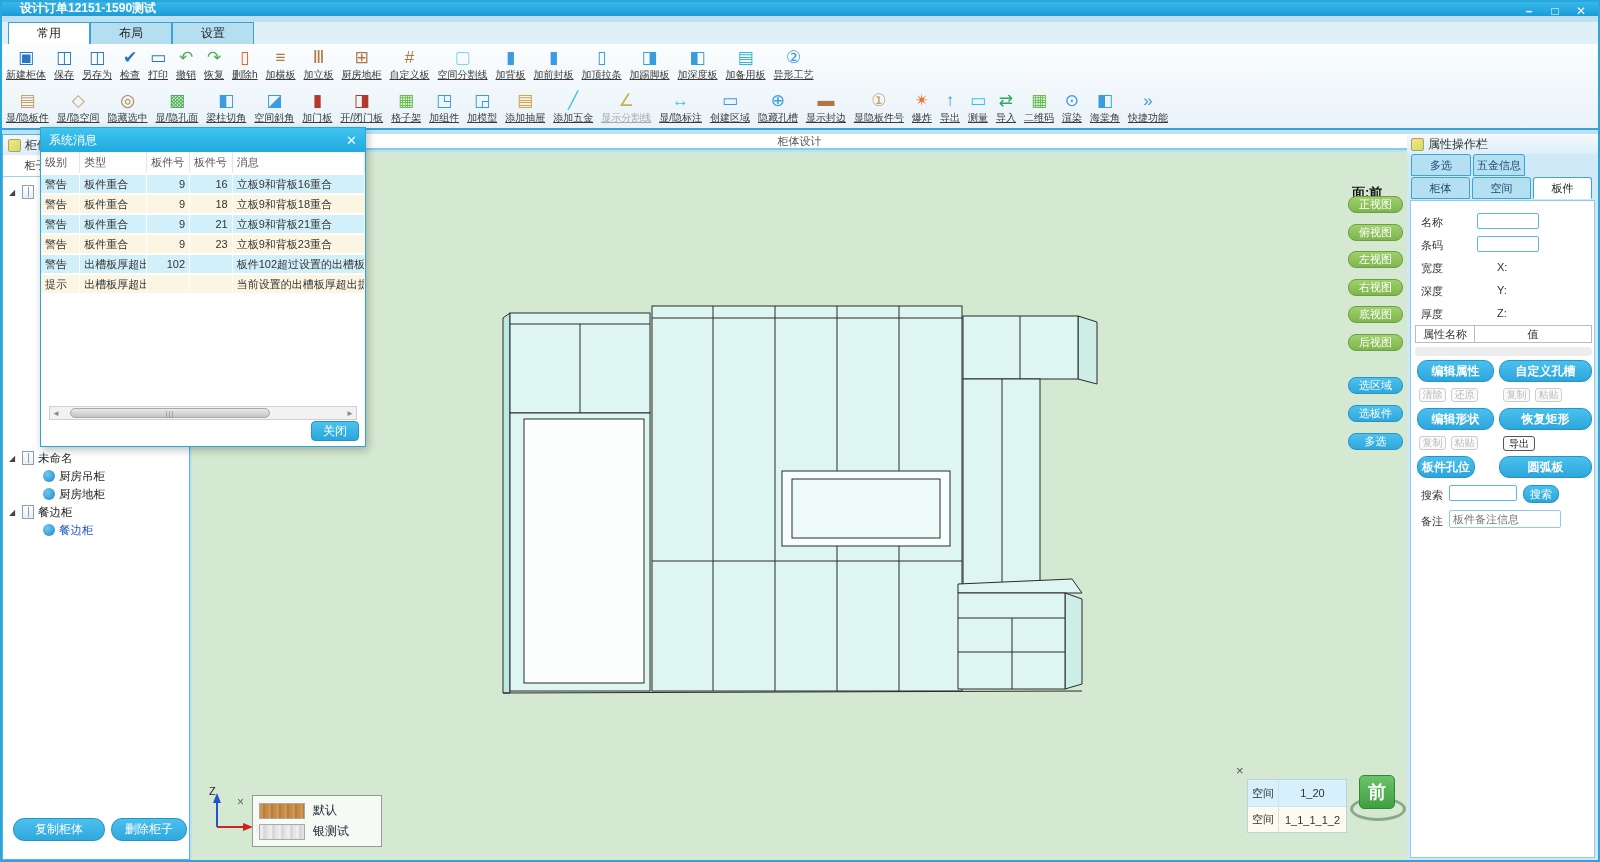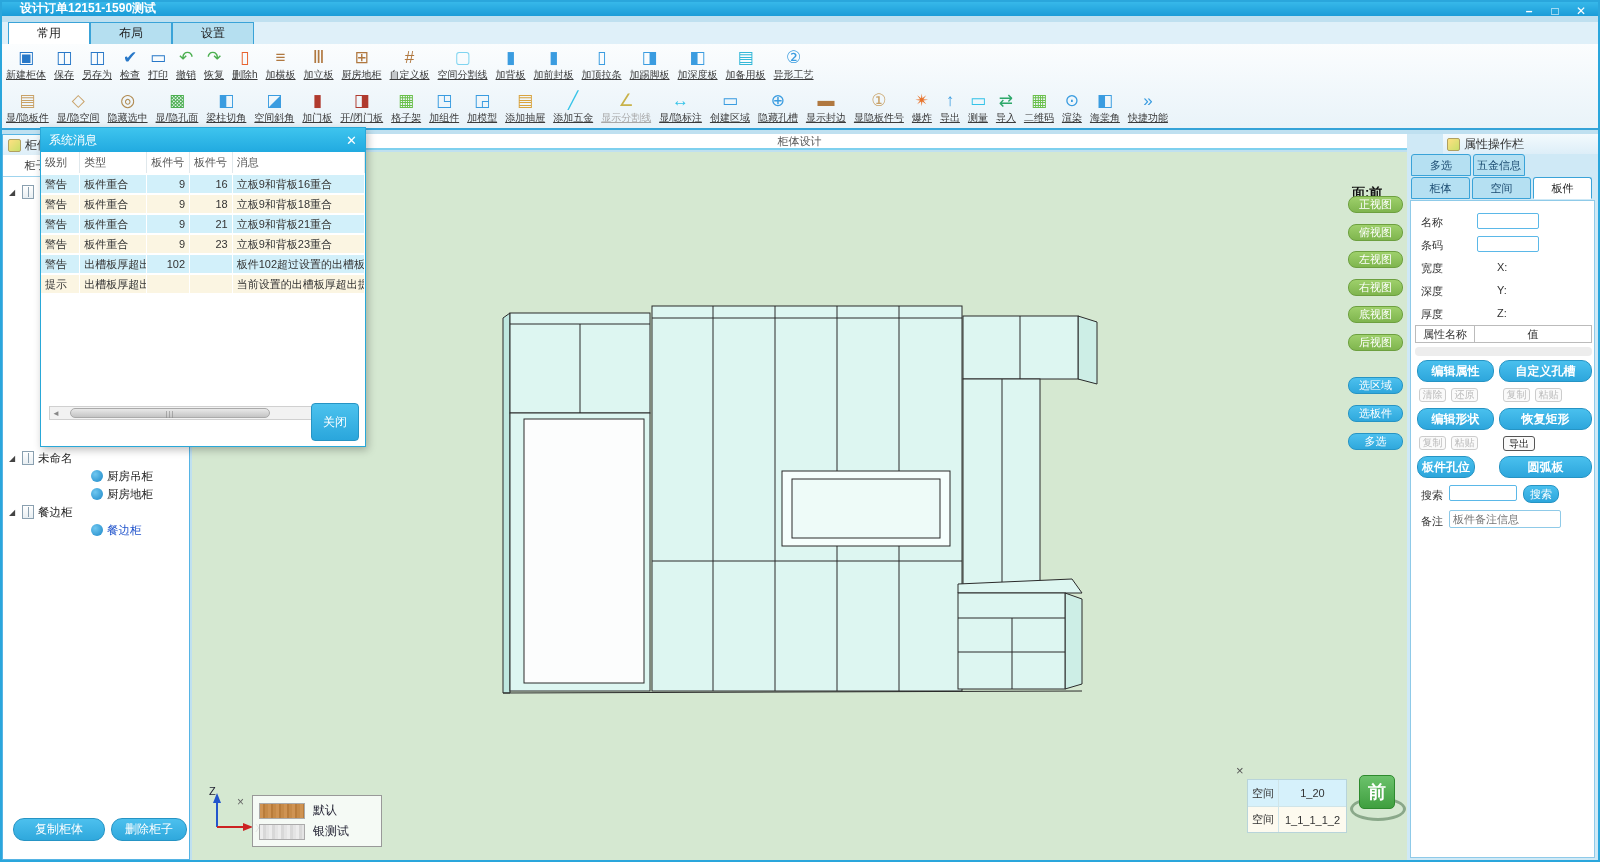--- a/index.html
+++ b/index.html
@@ -26,21 +26,21 @@
   .grid-ico { right:8px; top:112px; width:15px; height:15px; display:grid; grid-template-columns:7px 7px; grid-template-rows:7px 7px; gap:1px; cursor:pointer; }
   .grid-ico span { background:#2878c8; }
 
   
   .left-panel { left:2px; top:134px; width:188px; height:726px; background:#fff; border:1px solid #56b4e4; }
   .lp-header { height:20px; display:flex; align-items:center; gap:4px; padding-left:5px; font-size:12px; color:#333; background:linear-gradient(#f3fafd,#ddeef8); }
   .panel-ico { width:13px; height:13px; background:linear-gradient(135deg,#ffe082,#c8e06a); border:1px solid #b0a060; border-radius:2px; }
   .lp-tab { height:22px; border-bottom:1px solid #9fd4ee; display:flex; }
   .lp-tab span { width:88px; display:flex; align-items:center; justify-content:center; font-size:11px; color:#333; border-right:1px solid #9fd4ee; }
   .tree-row { display:flex; align-items:center; gap:4px; height:18px; padding-left:6px; font-size:11.5px; color:#222; cursor:pointer; }
-  .tree-row.child { padding-left:40px;margin-left:48px; }
+  .tree-row.child { padding-left:40px; }
   .tree-row.selected .tlabel { color:#2255cc; }
   .expander { font-size:8px; color:#444; width:9px; }
   .cab-ico { width:12px; height:14px; border:1px solid #8aa0b0; background:linear-gradient(#ffffff,#e8eef2); position:relative; flex:none; }
   .cab-ico::before { content:""; position:absolute; left:50%; top:1px; bottom:1px; width:1px; background:#8aa0b0; }
   .dot-ico { width:12px; height:12px; border-radius:50%; background:radial-gradient(circle at 35% 35%,#6fc7f0,#1d88c8); flex:none; }
   .lp-btn { position:absolute; height:23px; border-radius:11px; background:linear-gradient(#4cc0ee,#2fa8dc); color:#fff; font-size:12px; display:flex; align-items:center; justify-content:center; cursor:pointer; border:1px solid #2694c4; }
 
   
   .canvas-header { left:192px; top:134px; width:1215px; height:16px; background:#fff; border-bottom:2px solid #7fd0ee; font-size:11px; color:#555; display:flex; align-items:center; justify-content:center; }
   .canvas { left:192px; top:152px; width:1215px; height:710px; background:#d5e8d1; }
@@ -64,21 +64,21 @@
   .sp-row { display:flex; height:26px; }
   .sp-row:nth-child(1){ background:#d6f1fb; } .sp-row:nth-child(2){ background:#fdfaef; border-top:1px solid #cfe4e8; }
   .sp-label { width:30px; display:flex; align-items:center; padding-left:4px; }
   .sp-val { flex:1; display:flex; align-items:center; justify-content:center; border-left:1px solid #cfe4e8; }
   .front-wrap { left:1350px; top:775px; width:58px; height:52px; }
   .front-ellipse { position:absolute; left:0; top:22px; width:56px; height:24px; border:3px solid #8aa88a; border-radius:50%; }
   .front-badge { position:absolute; left:9px; top:0; width:36px; height:34px; background:linear-gradient(#6cc26c,#3f9f3f); border:1px solid #2e8a2e; border-radius:5px; color:#fff; font-size:18px; font-weight:bold; display:flex; align-items:center; justify-content:center; cursor:pointer; }
 
   
   .right-panel { left:1407px; top:134px; width:191px; height:728px; background:#cfe9f6; }
-  .rp-header { height:20px; display:flex; align-items:center; gap:4px; padding-left:4px; font-size:12px; color:#333; background:linear-gradient(#f3fafd,#ddeef8);margin-left:36px; }
+  .rp-header { height:20px; display:flex; align-items:center; gap:4px; padding-left:4px; font-size:12px; color:#333; background:linear-gradient(#f3fafd,#ddeef8); }
   .rp-tabs { position:absolute; left:4px; display:flex; gap:2px; }
   .rp-tab { height:22px; display:flex; align-items:center; justify-content:center; font-size:11px; color:#1a4a70; background:#b5e0f2; border:1px solid #3aa3d8; border-radius:3px 3px 0 0; cursor:pointer; }
   .rp-tab.active { background:#fff; color:#222; border-bottom-color:#fff; }
   .rp-content { position:absolute; left:3px; top:66px; width:185px; height:658px; background:#fff; border:1px solid #8fcae8; }
   .f-label { position:absolute; font-size:11px; color:#333; }
   .f-input { position:absolute; width:62px; height:16px; border:1.5px solid #5bb8e8; border-radius:2px; background:#fff; }
   .attr-head { position:absolute; display:flex; font-size:11px; color:#333; }
   .attr-head div { border:1px solid #bbb; height:18px; display:flex; align-items:center; justify-content:center; background:#fff; }
   .strip { position:absolute; background:#ededed; border-radius:4px; }
   .big-btn { position:absolute; height:22px; border-radius:10px; background:linear-gradient(#49c0ee,#2da6dc); border:1px solid #2694c4; color:#fff; font-size:12px; font-weight:bold; display:flex; align-items:center; justify-content:center; cursor:pointer; }
@@ -95,21 +95,21 @@
   .dlg-table { width:100%; border-collapse:collapse; font-size:11px; color:#333; table-layout:fixed; }
   .dlg-table th { font-weight:normal; color:#555; text-align:left; height:22px; padding:0 4px; border-right:1px solid #e0e8ec; border-bottom:1px solid #d8e4ea; overflow:hidden; white-space:nowrap; }
   .dlg-table td { height:20px; padding:0 4px; border-right:1px solid rgba(255,255,255,0.6); overflow:hidden; white-space:nowrap; }
   .dlg-table tr.alt0 td { background:#d2f0fa; }
   .dlg-table tr.alt1 td { background:#fbf5e2; }
   .dlg-table td.num { text-align:right; }
   .dlg-table tr { border-bottom:2px solid #fff; }
   .dlg-scroll { position:absolute; left:8px; right:8px; top:278px; height:14px; background:#f2f2f2; border:1px solid #d0d0d0; display:flex; align-items:center; }
   .scroll-arrow { width:12px; font-size:8px; color:#888; text-align:center; cursor:pointer; }
   .scroll-thumb { margin-left:8px; width:200px; height:10px; background:linear-gradient(#e8e8e8,#c4c4c4); border:1px solid #aaa; border-radius:5px; color:#888; font-size:7px; display:flex; align-items:center; justify-content:center; cursor:pointer; letter-spacing:1px; }
-  .dlg-ok { position:absolute; right:6px; bottom:5px; width:48px; height:38px; border-radius:4px; background:linear-gradient(#4cc2ee,#2aa6dc); border:1px solid #2694c4; color:#fff; font-size:12px; display:flex; align-items:center; justify-content:center; cursor:pointer; }
+  .dlg-ok { position:absolute; right:6px; bottom:5px; width:48px; height:20px; border-radius:4px; background:linear-gradient(#4cc2ee,#2aa6dc); border:1px solid #2694c4; color:#fff; font-size:12px; display:flex; align-items:center; justify-content:center; cursor:pointer; }
 </style>
 </head>
 <body>
 
 <div class="abs titlebar">
   <span>设计订单12151-1590测试</span>
   <div class="win-controls">
     <div class="win-btn">–</div>
     <div class="win-btn">□</div>
     <div class="win-btn">✕</div>

